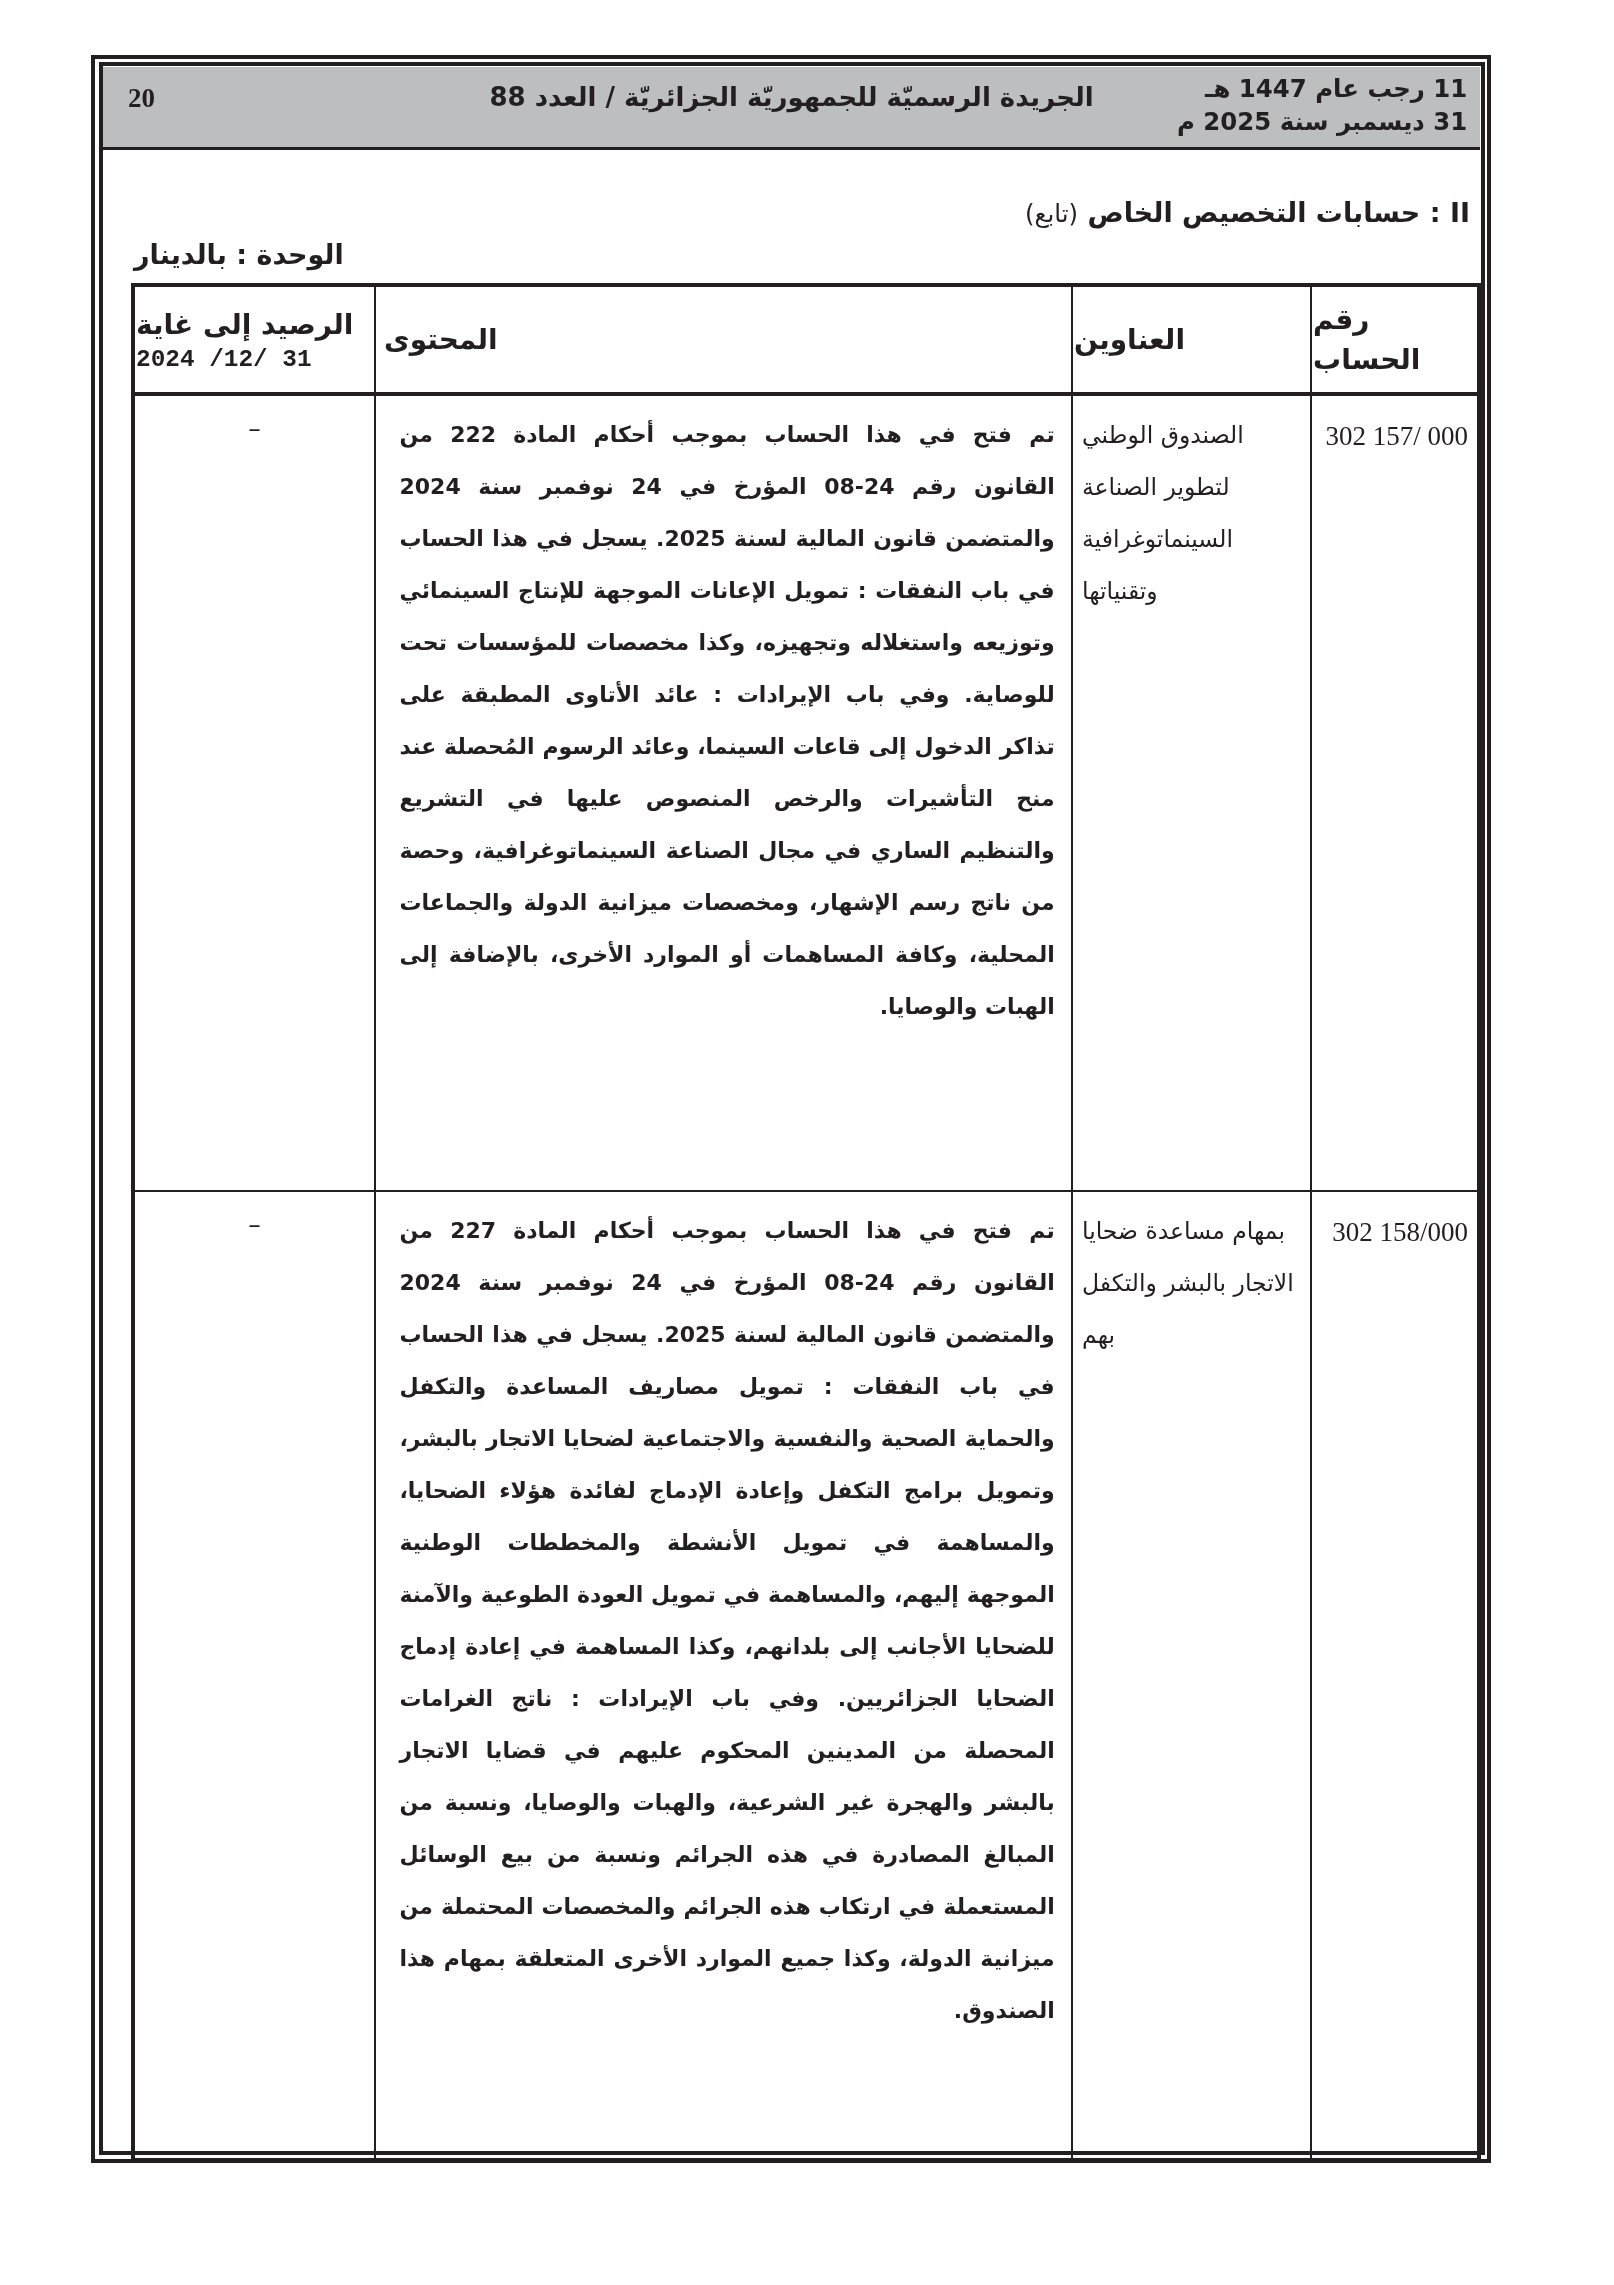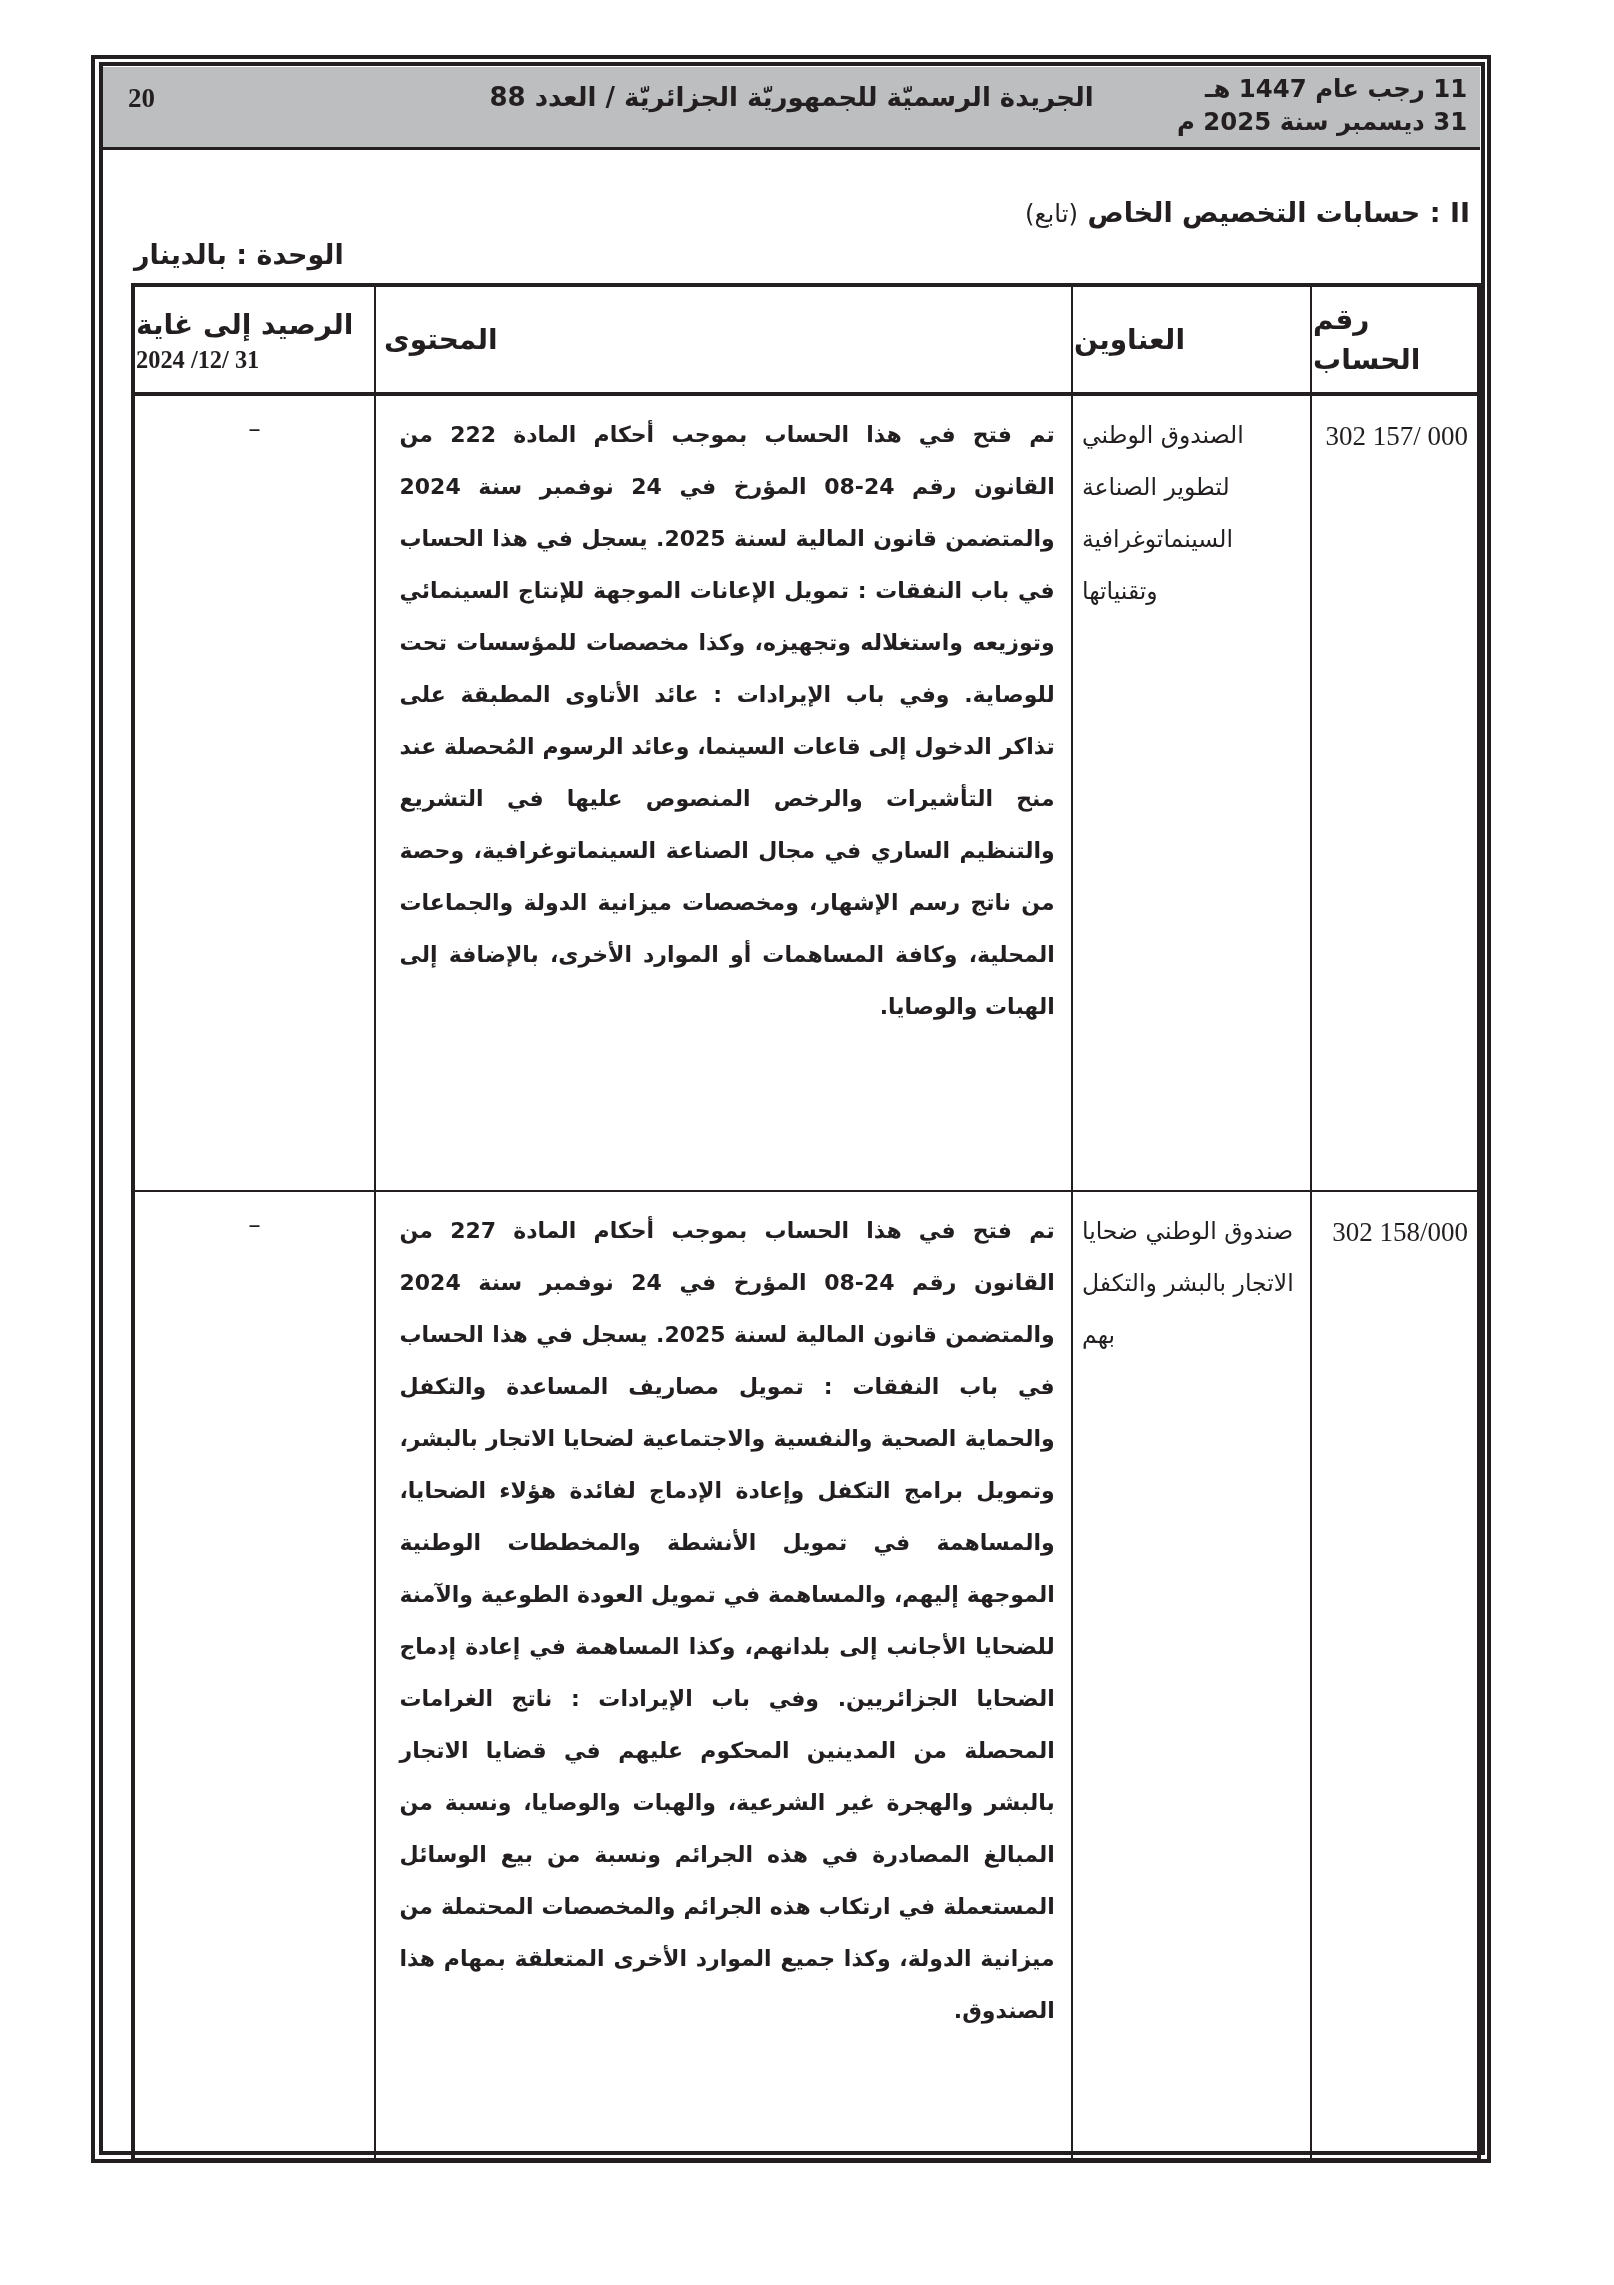--- a/index.html
+++ b/index.html
@@ -65,32 +65,32 @@
 <div class="unit-label">الوحدة : بالدينار</div>
 
 <table class="accounts">
   <thead>
     <tr>
       <th class="col-num">رقم الحساب</th>
       <th class="col-title">العناوين</th>
       <th class="col-content">المحتوى</th>
       <th class="col-balance">
         <div>الرصيد إلى غاية</div>
-        <div style="direction:ltr;font-family:Liberation Serif, serif;font-size:24.4px;line-height:29px;">2024 /12/ 31</div>
+        <div style="direction:ltr;font-family:Liberation Mono, monospace;font-size:24.4px;line-height:29px;">2024 /12/ 31</div>
       </th>
     </tr>
   </thead>
   <tbody>
     <tr class="row-1">
       <td class="col-num">302 157/ 000</td>
       <td class="col-title">الصندوق الوطني لتطوير الصناعة السينماتوغرافية وتقنياتها</td>
       <td class="col-content">تم فتح في هذا الحساب بموجب أحكام المادة 222 من القانون رقم 24-08 المؤرخ في 24 نوفمبر سنة 2024 والمتضمن قانون المالية لسنة 2025. يسجل في هذا الحساب في باب النفقات : تمويل الإعانات الموجهة للإنتاج السينمائي وتوزيعه واستغلاله وتجهيزه، وكذا مخصصات للمؤسسات تحت للوصاية. وفي باب الإيرادات : عائد الأتاوى المطبقة على تذاكر الدخول إلى قاعات السينما، وعائد الرسوم المُحصلة عند منح التأشيرات والرخص المنصوص عليها في التشريع والتنظيم الساري في مجال الصناعة السينماتوغرافية، وحصة من ناتج رسم الإشهار، ومخصصات ميزانية الدولة والجماعات المحلية، وكافة المساهمات أو الموارد الأخرى، بالإضافة إلى الهبات والوصايا.</td>
       <td class="col-balance">–</td>
     </tr>
     <tr class="row-2">
       <td class="col-num">302 158/000</td>
-      <td class="col-title">صندوق الوطني ضحايا الاتجار بالبشر والتكفل بهم</td>
+      <td class="col-title">بمهام مساعدة ضحايا الاتجار بالبشر والتكفل بهم</td>
       <td class="col-content">تم فتح في هذا الحساب بموجب أحكام المادة 227 من القانون رقم 24-08 المؤرخ في 24 نوفمبر سنة 2024 والمتضمن قانون المالية لسنة 2025. يسجل في هذا الحساب في باب النفقات : تمويل مصاريف المساعدة والتكفل والحماية الصحية والنفسية والاجتماعية لضحايا الاتجار بالبشر، وتمويل برامج التكفل وإعادة الإدماج لفائدة هؤلاء الضحايا، والمساهمة في تمويل الأنشطة والمخططات الوطنية الموجهة إليهم، والمساهمة في تمويل العودة الطوعية والآمنة للضحايا الأجانب إلى بلدانهم، وكذا المساهمة في إعادة إدماج الضحايا الجزائريين. وفي باب الإيرادات : ناتج الغرامات المحصلة من المدينين المحكوم عليهم في قضايا الاتجار بالبشر والهجرة غير الشرعية، والهبات والوصايا، ونسبة من المبالغ المصادرة في هذه الجرائم ونسبة من بيع الوسائل المستعملة في ارتكاب هذه الجرائم والمخصصات المحتملة من ميزانية الدولة، وكذا جميع الموارد الأخرى المتعلقة بمهام هذا الصندوق.</td>
       <td class="col-balance">–</td>
     </tr>
   </tbody>
 </table>
 
 
 </body></html>

